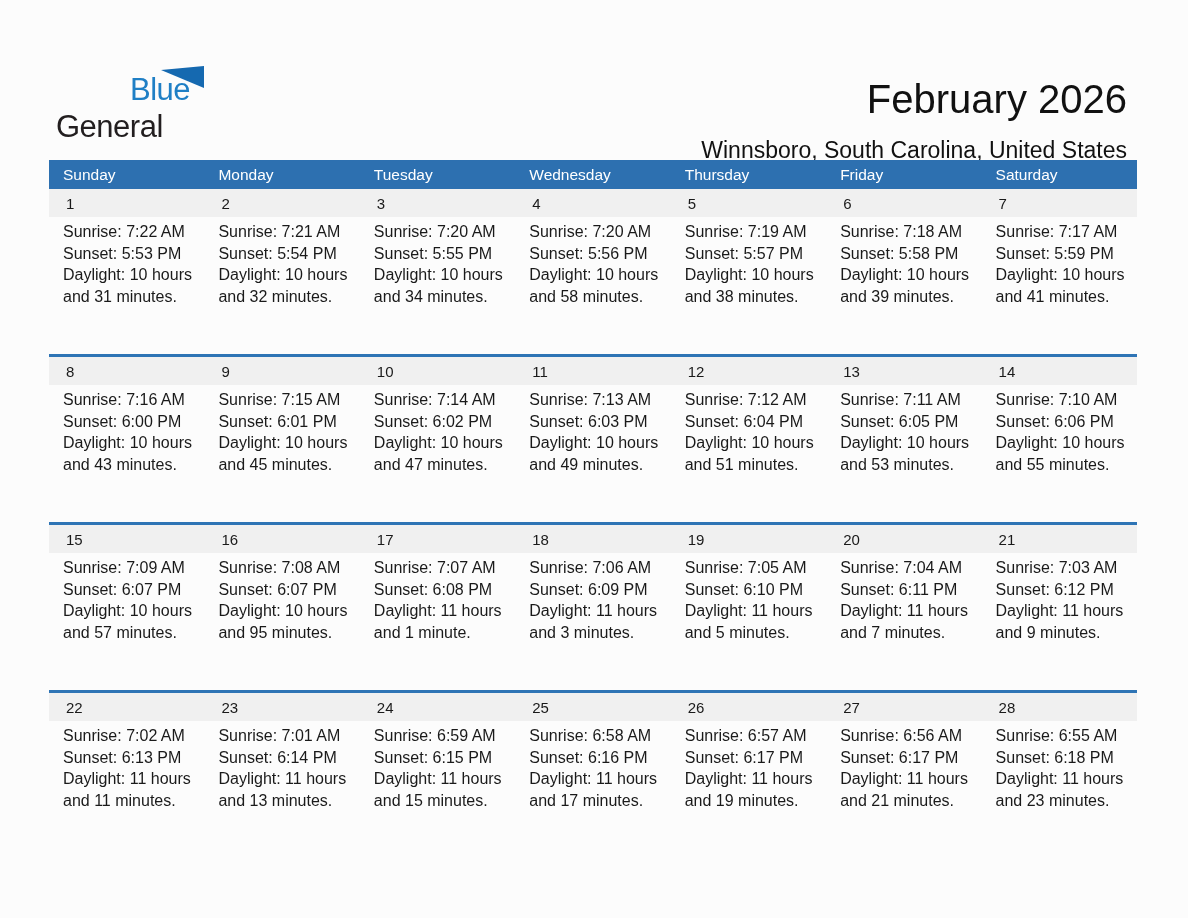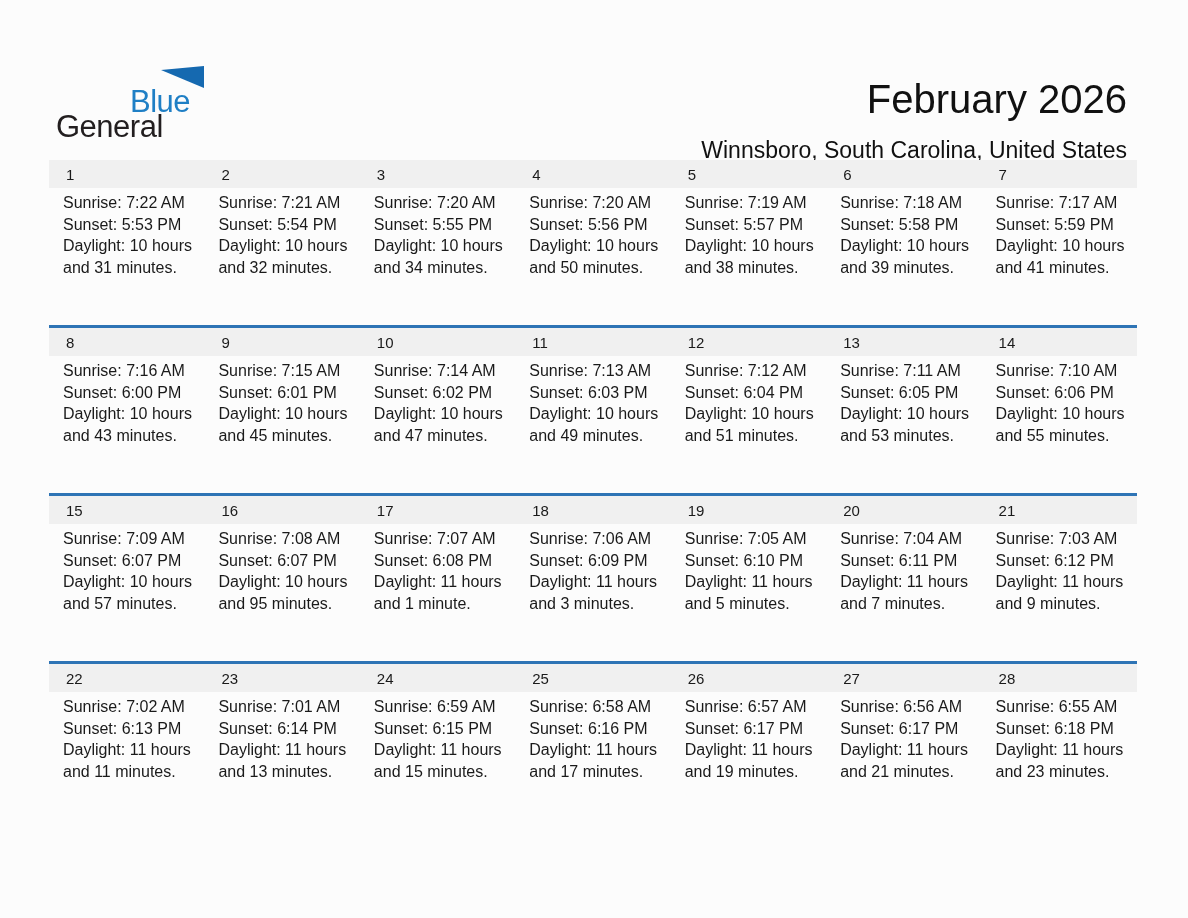--- a/index.html
+++ b/index.html
@@ -26,21 +26,21 @@
   .logo-general{
     position:absolute;left:56px;top:62px;
     font-size:31px;letter-spacing:-0.5px;color:var(--logo-black);margin-top:47px;
   }
   .logo-triangle{
     position:absolute;left:161px;top:66px;width:43px;height:22px;
     background:var(--logo-triangle);
     clip-path:polygon(0 18%,100% 0,100% 100%);
   }
   .logo-blue{
-    position:absolute;left:130px;top:84px;
+    position:absolute;left:130px;top:72px;
     font-size:31px;letter-spacing:-0.5px;color:var(--logo-blue);
   }
 
   
   .titles{position:absolute;right:61px;top:58px;text-align:right;}
   .title{font-size:40px;line-height:1.05;color:#111;margin-top:20px;}
   .subtitle{font-size:23px;margin-top:17px;color:#111;}
 
   
   .calendar{position:absolute;left:49px;top:160px;width:1088px;}
@@ -72,20 +72,29 @@
     <span class="logo-triangle"></span>
     <span class="logo-blue">Blue</span>
   </div>
 
   <div class="titles">
     <div class="title">February 2026</div>
     <div class="subtitle">Winnsboro, South Carolina, United States</div>
   </div>
 
   <div class="calendar">
+    <div class="cal-header">
+        <div class="th">Sunday</div>
+        <div class="th">Monday</div>
+        <div class="th">Tuesday</div>
+        <div class="th">Wednesday</div>
+        <div class="th">Thursday</div>
+        <div class="th">Friday</div>
+        <div class="th">Saturday</div>
+      </div>
     <div>
         <div class="week">
           <div class="cell">
             <div class="num">1</div>
             <div class="info">
               <div>Sunrise: 7:22 AM</div>
               <div>Sunset: 5:53 PM</div>
               <div>Daylight: 10 hours</div>
               <div>and 31 minutes.</div>
             </div>
@@ -107,21 +116,21 @@
               <div>Daylight: 10 hours</div>
               <div>and 34 minutes.</div>
             </div>
           </div>
           <div class="cell">
             <div class="num">4</div>
             <div class="info">
               <div>Sunrise: 7:20 AM</div>
               <div>Sunset: 5:56 PM</div>
               <div>Daylight: 10 hours</div>
-              <div>and 50 minutes.</div>
+              <div>and 58 minutes.</div>
             </div>
           </div>
           <div class="cell">
             <div class="num">5</div>
             <div class="info">
               <div>Sunrise: 7:19 AM</div>
               <div>Sunset: 5:57 PM</div>
               <div>Daylight: 10 hours</div>
               <div>and 38 minutes.</div>
             </div>

